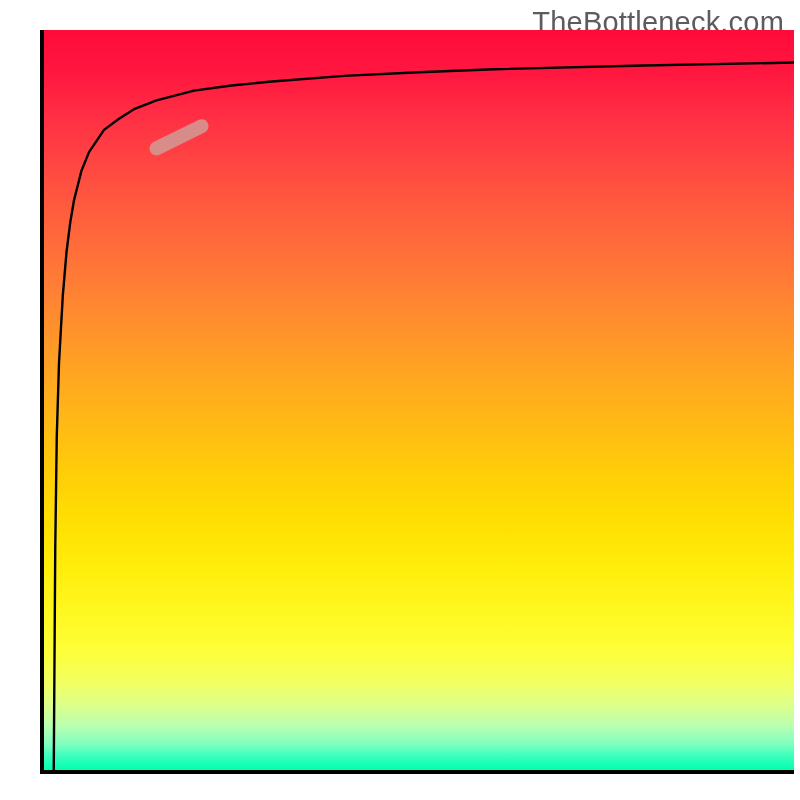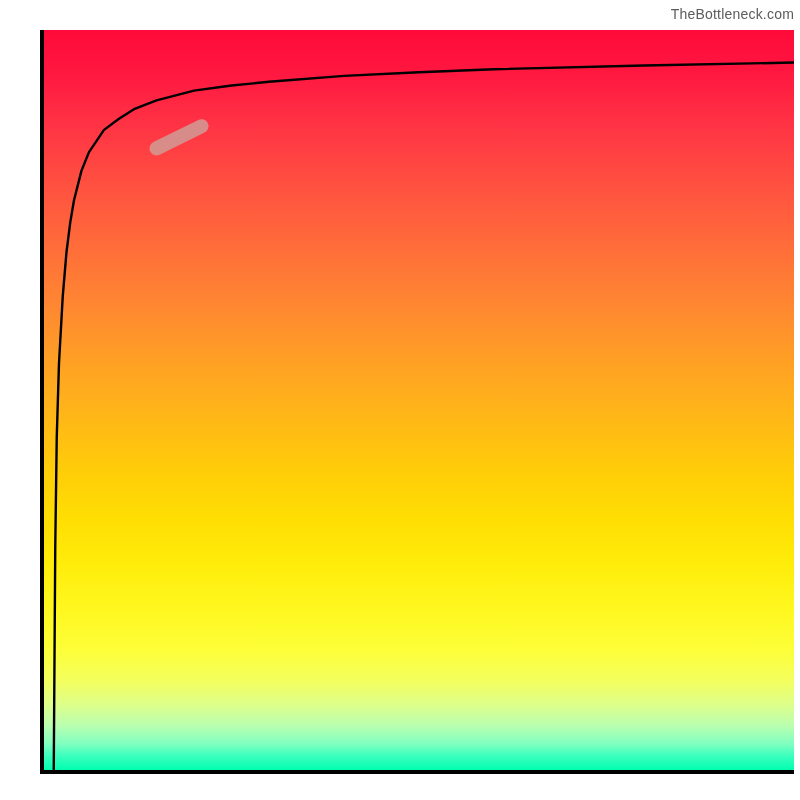--- a/index.html
+++ b/index.html
@@ -58,22 +58,22 @@
     left: 0;
     top: 0;
     width: 750px;
     height: 740px;
     pointer-events: none;
   }
 
   .watermark {
     position: absolute;
     top: 6px;
-    right: 6px;
-    font-size: 14px;
+    right: 16px;
+    font-size: 29px;
     color: #5c5c5c;
     font-weight: 400;
     letter-spacing: 0.2px;
   }
 </style>
 </head>
 <body>
 
 <div class="chart-container">
 

